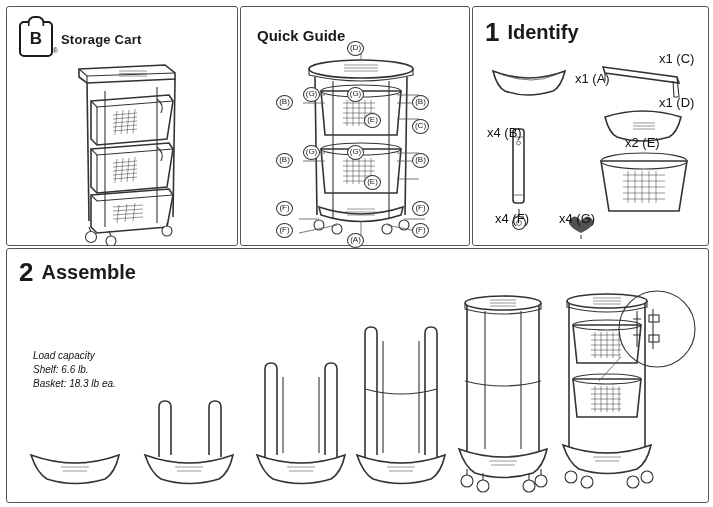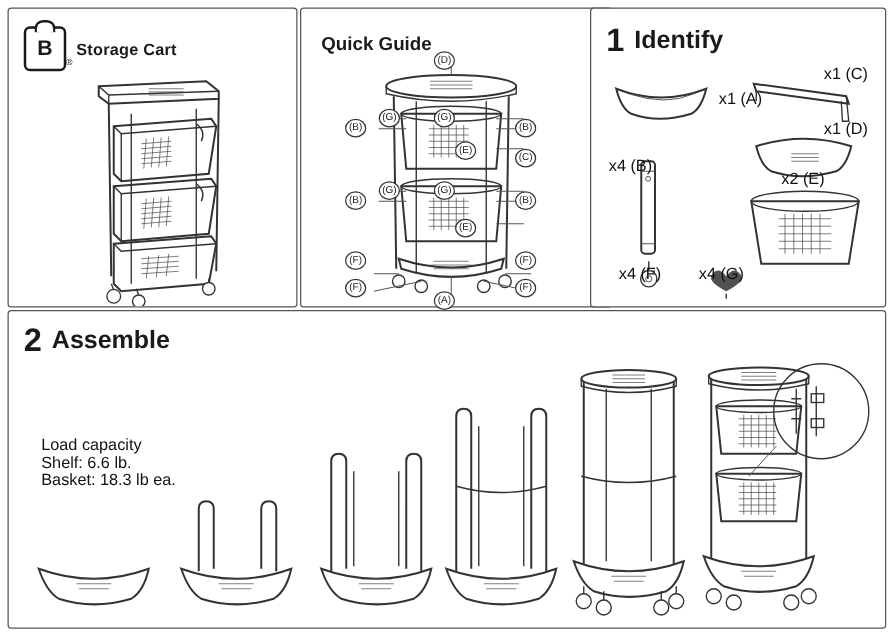--- a/index.html
+++ b/index.html
@@ -8,21 +8,21 @@
     background:#ffffff;
     font-family:"Liberation Sans", sans-serif;
     color:#1a1a1a;
     overflow:hidden;
   }
   .page{position:relative;width:713px;height:507px;}
 
   
   .panel{position:absolute;border:1px solid #555;border-radius:3px;background:#fff;}
   #panel-title{left:6px;top:6px;width:230px;height:238px;}
-  #panel-guide{left:240px;top:6px;width:228px;height:238px;padding-left:20px;}
+  #panel-guide{left:240px;top:6px;width:228px;height:238px;}
   #panel-identify{left:472px;top:6px;width:235px;height:238px;}
   #panel-assemble{left:6px;top:248px;width:701px;height:253px;}
 
   
   .title-row{position:absolute;display:flex;align-items:center;gap:8px;}
   .brand-logo{
     width:30px;height:32px;border:2px solid #1a1a1a;border-radius:5px;
     display:flex;align-items:center;justify-content:center;
     position:relative;font-weight:bold;font-size:17px;
   }
@@ -38,21 +38,21 @@
   .step-label{font-size:20px;font-weight:bold;}
 
   
   .tag{
     position:absolute;font-size:8px;line-height:11px;
     border:1px solid #333;border-radius:50%;
     width:15px;height:13px;text-align:center;background:#fff;
   }
   .qty{position:absolute;font-size:13px;color:#111;}
 
-  .load-text{position:absolute;left:32px;top:355px;font-size:13px;line-height:14px;color:#111;}
+  .load-text{position:absolute;left:32px;top:355px;font-size:10px;line-height:14px;color:#111;font-style:italic;}
 
   svg{display:block;}
   .ln{fill:none;stroke:#333;stroke-width:1.1;}
   .ln2{fill:none;stroke:#333;stroke-width:1.6;}
   .thin{fill:none;stroke:#555;stroke-width:.8;}
   .fillw{fill:#fff;stroke:#333;stroke-width:1.1;}
   .mesh{fill:none;stroke:#444;stroke-width:.55;}
   .dark{fill:#333;}
 </style>
 </head>

